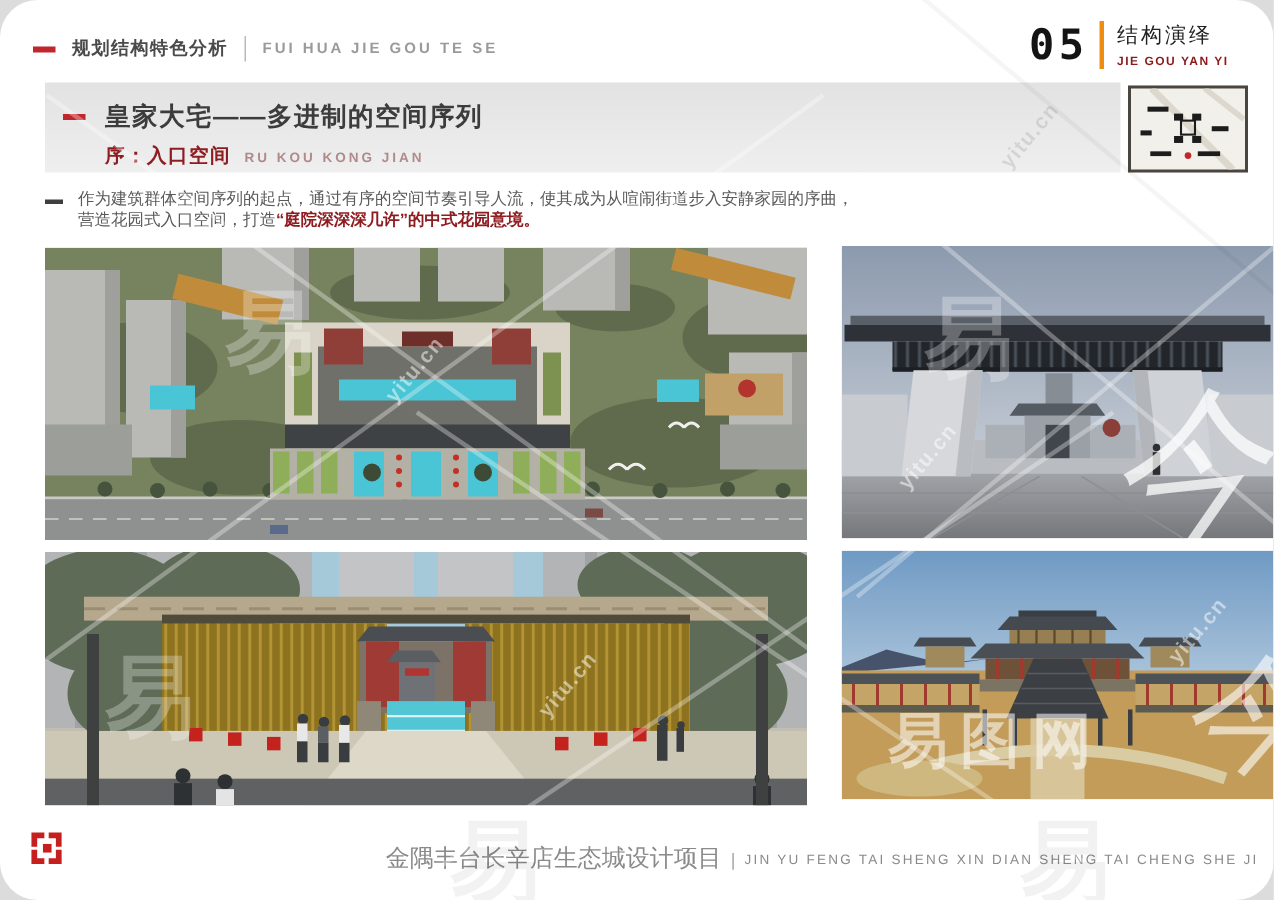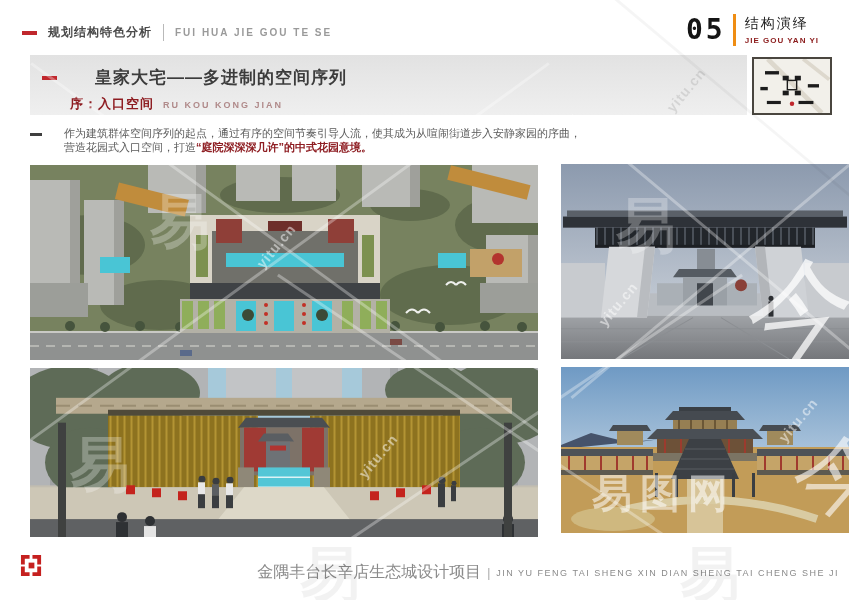--- a/index.html
+++ b/index.html
@@ -1,47 +1,47 @@
 <!DOCTYPE html>
 <html><head>
 <meta charset="utf-8">
 <style>
   html,body{margin:0;padding:0;background:#dcdcdc;}
   #slide{position:relative;width:849px;height:600px;background:#ffffff;overflow:hidden;
-         font-family:"Liberation Sans",sans-serif;}
+         font-family:"Liberation Sans",sans-serif;border-radius:25px;}
   
   .hdr-left{position:absolute;left:22px;top:24px;display:flex;align-items:center;}
   .hdr-dash{width:15px;height:4px;background:#c0272d;margin-right:11px;}
   .hdr-title{font-size:12px;font-weight:bold;color:#4a4a4a;letter-spacing:1px;}
   .hdr-vdiv{width:1px;height:17px;background:#b9b9b9;margin:0 11px;}
   .hdr-pinyin{font-size:10px;color:#9a9a9a;letter-spacing:2px;font-weight:bold;}
   .hdr-right{position:absolute;left:686px;top:13px;display:flex;align-items:center;}
   .hdr-num{font-size:28px;font-weight:bold;color:#141414;letter-spacing:3px;font-family:"DejaVu Sans Mono",monospace;}
   .hdr-odiv{width:3px;height:32px;background:#ef8d13;margin:0 9px 0 7px;}
   .hdr-right-stack{display:flex;flex-direction:column;}
   .hdr-rtitle{font-size:14px;font-weight:normal;color:#222;letter-spacing:2px;}
   .hdr-rpinyin{font-size:8px;font-weight:bold;color:#8b1b1b;letter-spacing:1px;margin-top:3px;}
   
   .band{position:absolute;left:30px;top:55px;width:717px;height:60px;
         background:linear-gradient(180deg,#e2e2e2,#efefef);}
-  .band-row1{position:absolute;left:12px;top:11px;display:flex;align-items:center;gap:25px;}
+  .band-row1{position:absolute;left:12px;top:11px;display:flex;align-items:center;}
   .band-dash{width:15px;height:4px;background:#c0272d;margin-right:13px;}
   .band-title{font-size:17px;font-weight:bold;color:#3c3c3c;letter-spacing:1px;}
   .band-pinyin{font-size:11px;font-weight:bold;color:#9b9b9b;letter-spacing:3px;margin-left:16px;}
   .band-row2{position:absolute;left:40px;top:40px;display:flex;align-items:baseline;}
   .band-sub{font-size:13px;font-weight:bold;color:#8e1d22;letter-spacing:1px;}
   .band-subpinyin{font-size:9px;font-weight:bold;color:#b08a8a;letter-spacing:2px;margin-left:9px;}
   
   .miniplan{position:absolute;left:752px;top:57px;width:80px;height:58px;background:#f2f0ea;
             border:2px solid #4a463f;box-sizing:border-box;}
   .miniplan svg{display:block;width:100%;height:100%;}
   
   .para{position:absolute;left:30px;top:126px;width:680px;}
   .para-dash{position:absolute;left:0;top:7px;width:12px;height:3px;background:#3f3f3f;}
-  .para-text{margin-left:34px;font-size:11px;line-height:14px;color:#5a5a5a;}
+  .para-text{margin-left:22px;font-size:11px;line-height:14px;color:#5a5a5a;}
   .para-red{color:#8e1d22;font-weight:bold;}
   
   .imgf{position:absolute;overflow:hidden;}
   .imgf svg{display:block;width:100%;height:100%;}
   #img1{left:30px;top:165px;width:508px;height:195px;}
   #img2{left:561px;top:164px;width:288px;height:195px;}
   #img3{left:30px;top:368px;width:508px;height:169px;}
   #img4{left:561px;top:367px;width:288px;height:166px;}
   
   .logo{position:absolute;left:20px;top:552px;width:23px;height:27px;}

